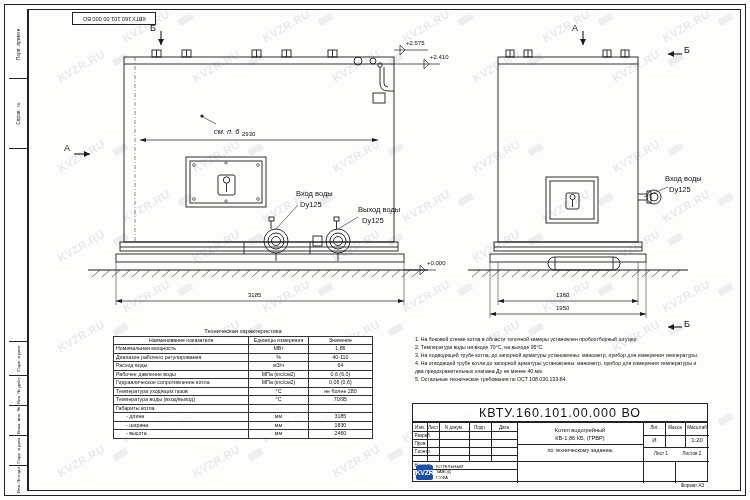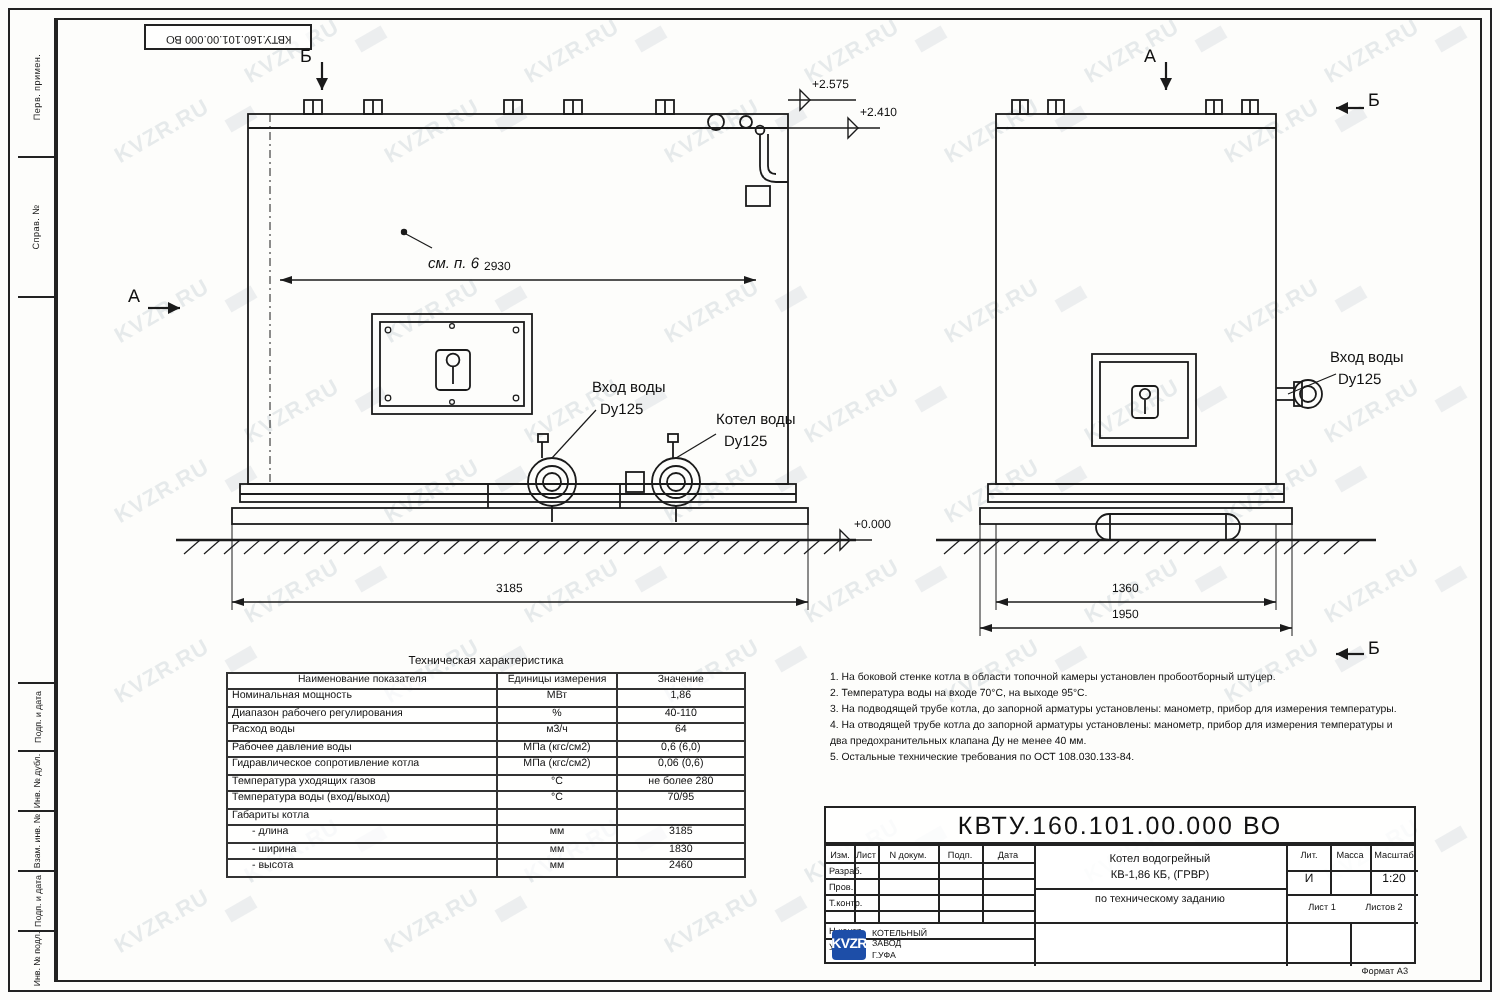--- a/index.html
+++ b/index.html
@@ -521,21 +521,21 @@
     <div class="lbl" style="left:220px; top:283px; font-size:6px;">3185</div>
     <div class="lbl" style="left:528px; top:283px; font-size:6px;">1360</div>
     <div class="lbl" style="left:528px; top:296px; font-size:6px;">1950</div>
 
     <div class="lbl" style="left:378px; top:31px; font-size:6px;">+2.575</div>
     <div class="lbl" style="left:402px; top:45px; font-size:6px;">+2.410</div>
     <div class="lbl" style="left:399px; top:251px; font-size:6px;">+0.000</div>
 
     <div class="lbl" style="left:268px; top:180px; font-size:7.5px;">Вход воды</div>
     <div class="lbl" style="left:272px; top:191px; font-size:7.5px;">Dy125</div>
-    <div class="lbl" style="left:330px; top:196px; font-size:7.5px;">Котел воды</div>
+    <div class="lbl" style="left:330px; top:196px; font-size:7.5px;">Выход воды</div>
     <div class="lbl" style="left:334px; top:207px; font-size:7.5px;">Dy125</div>
     <div class="lbl" style="left:637px; top:165px; font-size:7.5px;">Вход воды</div>
     <div class="lbl" style="left:641px; top:176px; font-size:7.5px;">Dy125</div>
   </div>
 
   <table class="spec">
     <caption class="title">Техническая характеристика</caption>
     <tbody id="spec-body">
         <tr class="hdr">
           <td class="c-name">Наименование показателя</td>

